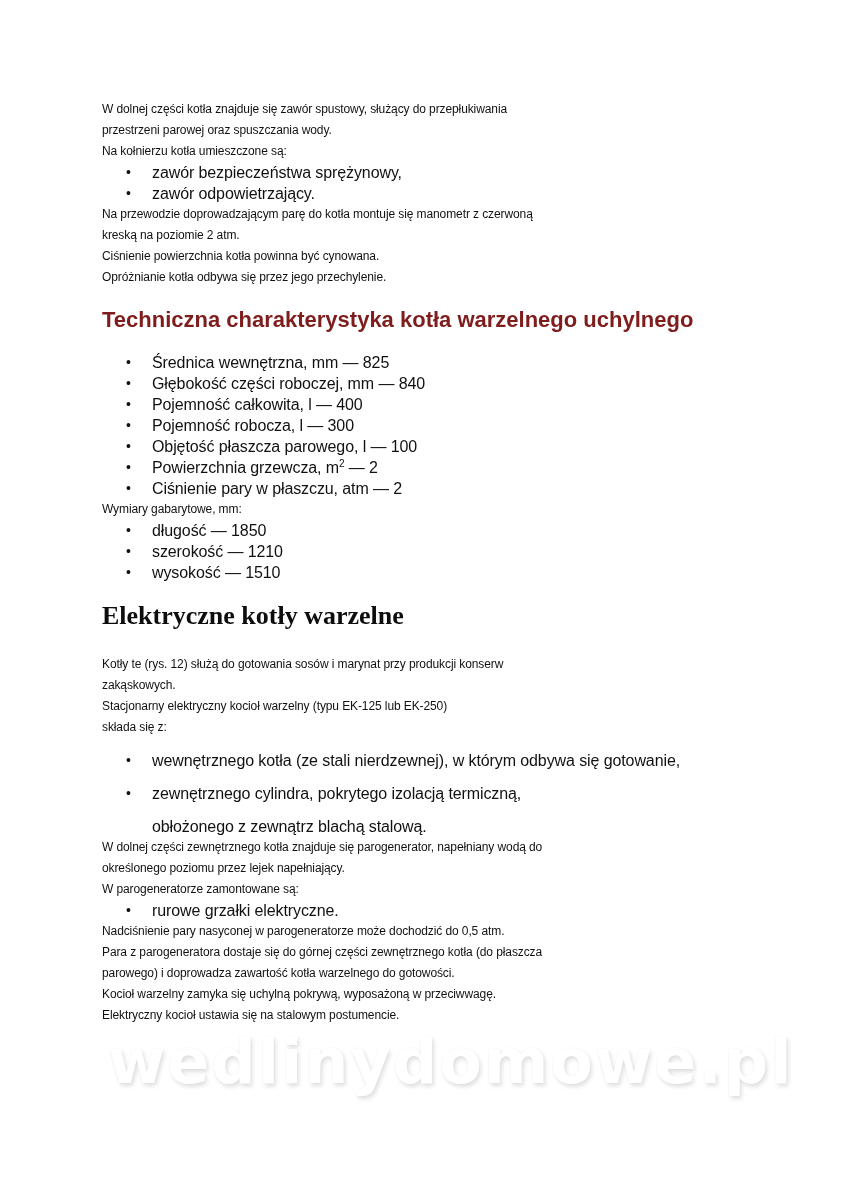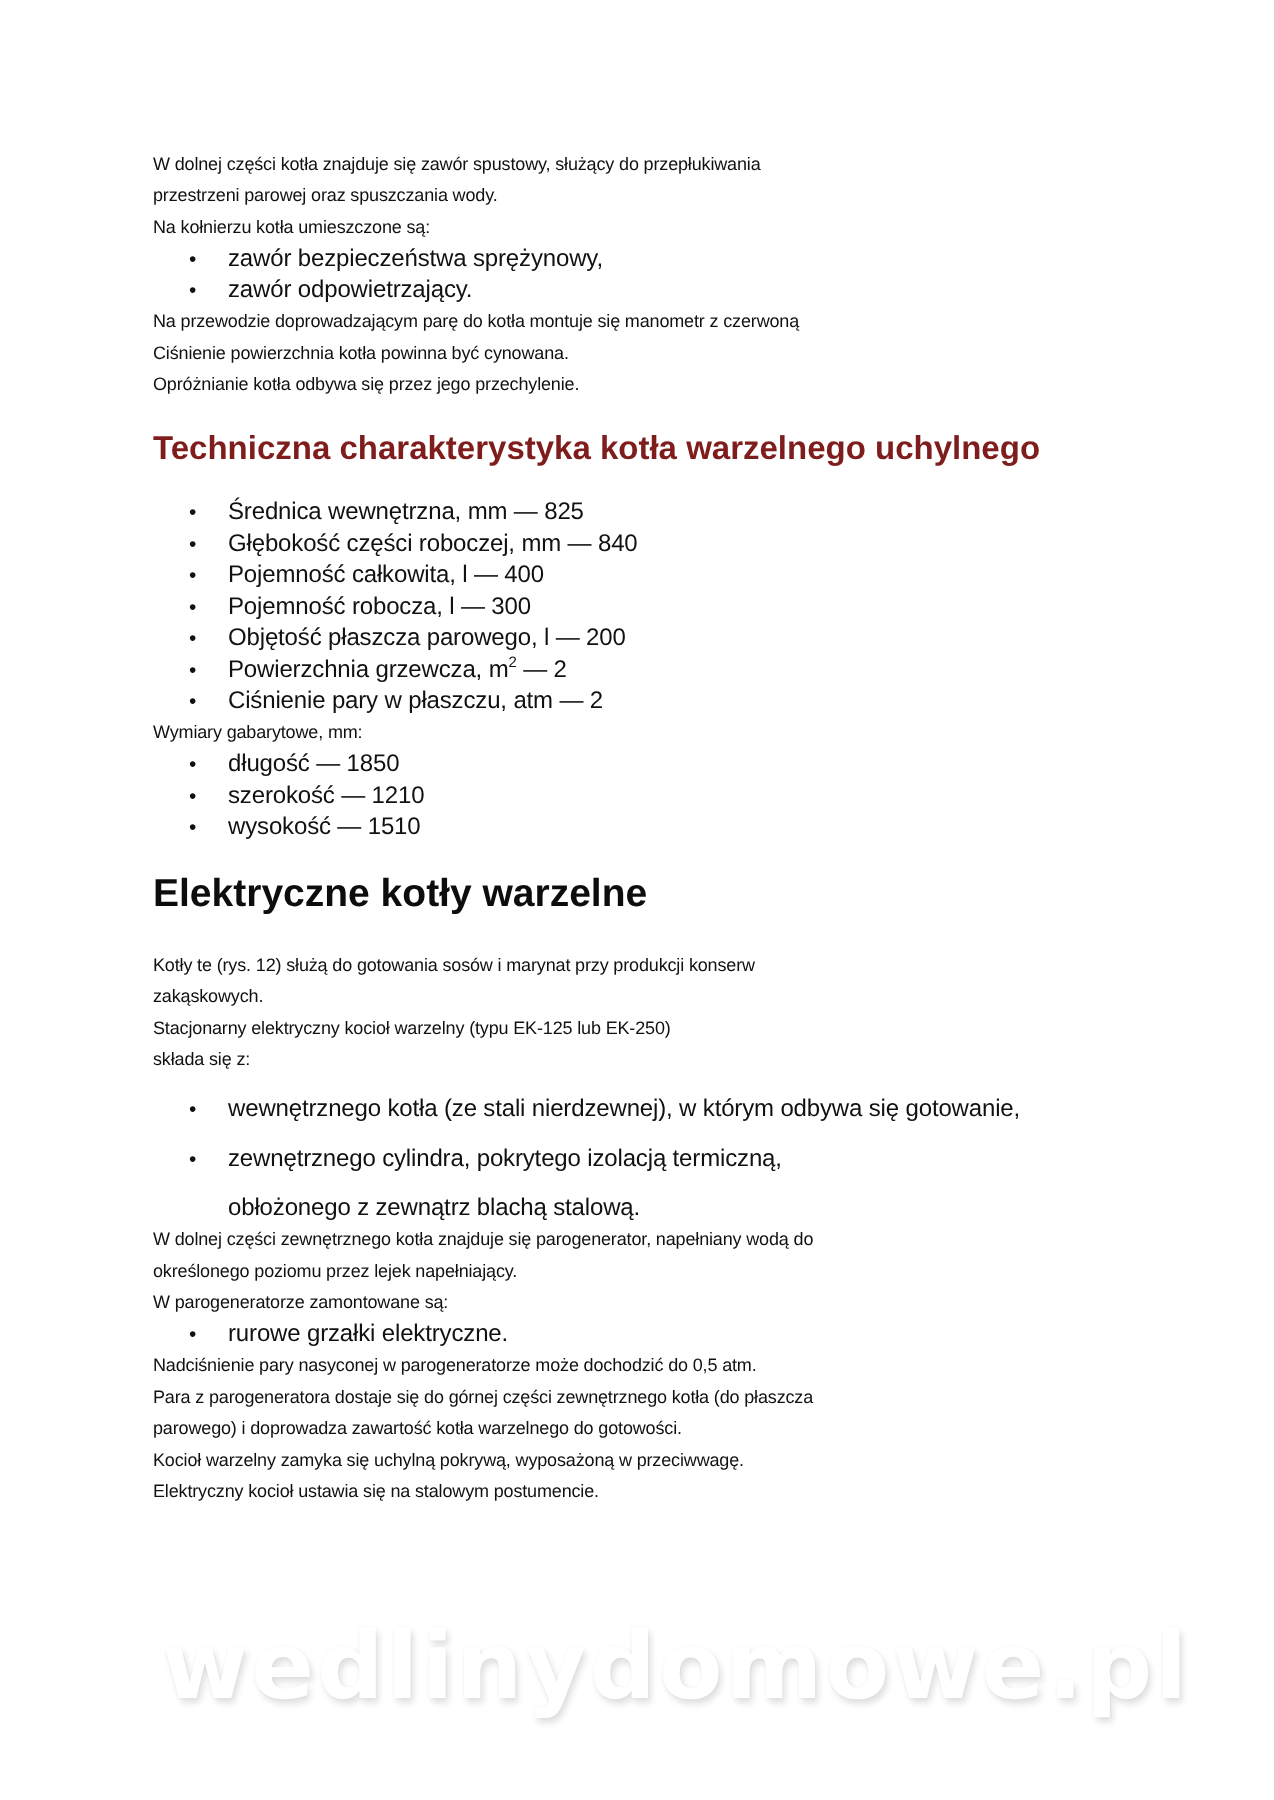--- a/index.html
+++ b/index.html
@@ -51,34 +51,35 @@
     line-height: 24px;
     margin: 20px 0 20px 0;
     color: #7f1d1d;
   }
   .h1 {
     font-size: 26px;
     font-weight: bold;
     line-height: 32px;
     margin: 17px 0 22px 0;
     color: #0d0d0d;
+    font-family: Liberation Serif, serif;
   }
   sup {
     font-size: 10px;
     line-height: 0;
     vertical-align: super;
   }
   .wrap-line {
     display: block;
     margin-top: 12px;
   }
   .watermark {
     position: absolute;
     left: 108px;
-    top: 1074px;
+    top: 1025px;
     width: 650px;
     text-align: center;
     font-family: "DejaVu Sans", sans-serif;
     font-weight: bold;
     font-size: 62px;
     letter-spacing: 2px;
     color: #ffffff;
     text-shadow: 2px 3px 4px rgba(0,0,0,0.12), 0 0 2px rgba(0,0,0,0.05);
   }
 </style>
@@ -99,20 +100,21 @@
       <span>zawór bezpieczeństwa sprężynowy,</span>
     </li>
     <li>
       <span class="bullet">•</span>
       <span>zawór odpowietrzający.</span>
     </li>
   </ul>
 
   <div>
     <p class="p">Na przewodzie doprowadzającym parę do kotła montuje się manometr z czerwoną</p>
+    <p class="p">kreską na poziomie 2 atm.</p>
     <p class="p">Ciśnienie powierzchnia kotła powinna być cynowana.</p>
     <p class="p">Opróżnianie kotła odbywa się przez jego przechylenie.</p>
   </div>
 
   <h2 class="h2">Techniczna charakterystyka kotła warzelnego uchylnego</h2>
 
   <ul class="bullets">
     <li>
       <span class="bullet">•</span>
       <span>Średnica wewnętrzna, mm — 825</span>
@@ -124,21 +126,21 @@
     <li>
       <span class="bullet">•</span>
       <span>Pojemność całkowita, l — 400</span>
     </li>
     <li>
       <span class="bullet">•</span>
       <span>Pojemność robocza, l — 300</span>
     </li>
     <li>
       <span class="bullet">•</span>
-      <span>Objętość płaszcza parowego, l — 200</span>
+      <span>Objętość płaszcza parowego, l — 100</span>
     </li>
     <li>
       <span class="bullet">•</span>
       <span>Powierzchnia grzewcza, m</span><sup>2</sup><span> — 2</span>
     </li>
     <li>
       <span class="bullet">•</span>
       <span>Ciśnienie pary w płaszczu, atm — 2</span>
     </li>
   </ul>

